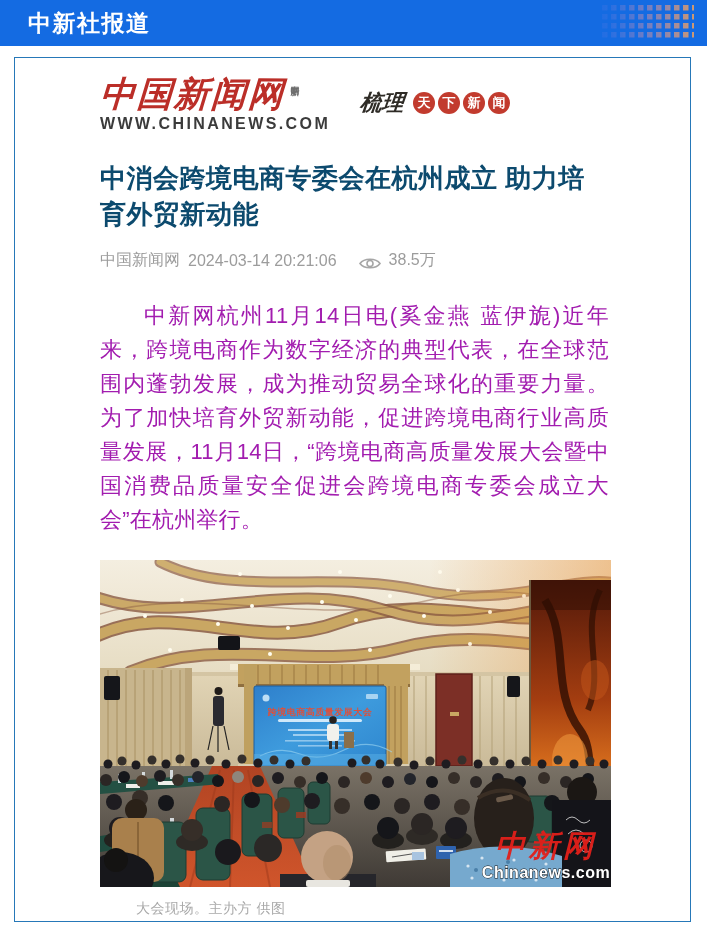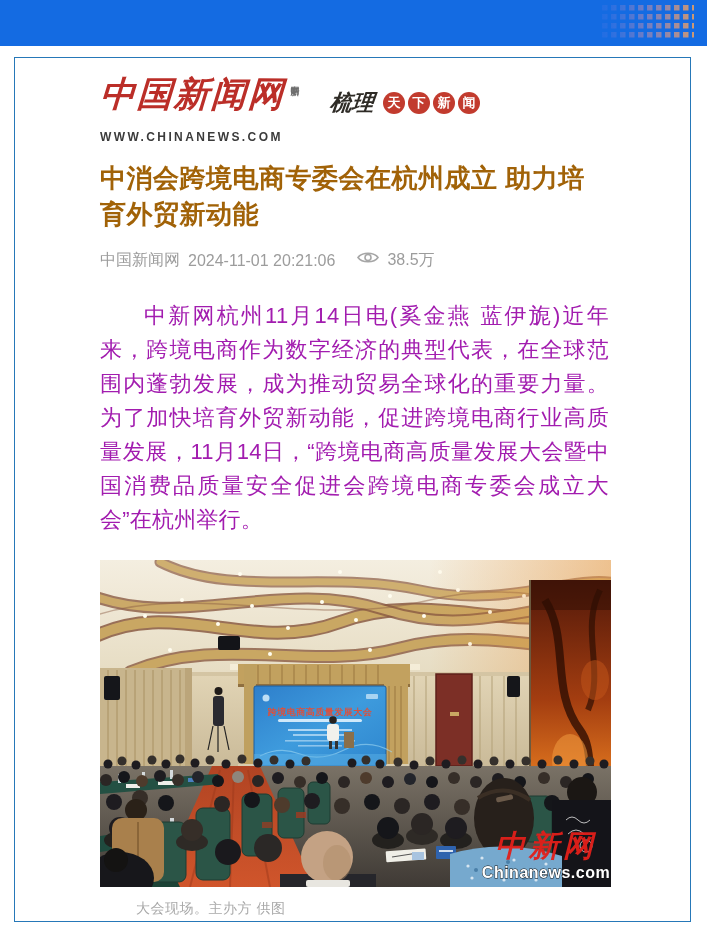--- a/index.html
+++ b/index.html
@@ -34,63 +34,64 @@
     font-family: "Liberation Serif", "DejaVu Serif", serif;
     font-style: italic; font-weight: 900; font-size: 35px; line-height: 38px;
     color: #BB2E28; letter-spacing: 2px; transform: skewX(-3deg);
   }
   .logo-side {
     writing-mode: vertical-rl; text-orientation: upright;
     font-size: 9px; line-height: 10px; color: #6d6d6d; font-weight: 700;
     margin-left: 5px; margin-top: 3px; height: 32px;
   }
   .logo-url {
-    font-size: 12px; color: #3B3B3B; font-weight: 700;
-    letter-spacing: 2.4px; margin-top: 16px;
+    font-size: 16px; color: #3B3B3B; font-weight: 700;
+    letter-spacing: 2.4px; margin-top: 1px;
   }
   .slogan { display: flex; align-items: center; margin: 12px 0 0 30px; }
   .slogan-prefix {
     font-family: "Liberation Serif", "DejaVu Serif", serif;
     font-style: italic; font-weight: 900; font-size: 22px; color: #2E2B26;
     margin-right: 6px; transform: skewX(-6deg);
   }
   .stamp {
     display: inline-block; width: 22px; height: 22px; border-radius: 50%;
     background: #C23B2E; color: #fff; font-size: 13px; line-height: 22px;
     text-align: center; font-weight: 700; margin-left: 3px;
   }
   
   .headline {
     margin-top: 26px; font-size: 26px; line-height: 36px;
-    font-weight: 800; color: #a16207; letter-spacing: 0.5px;
+    font-weight: 800; color: #0c4a6e; letter-spacing: 0.5px;
   }
   
   .meta {
     margin-top: 18px; display: flex; align-items: center;
     color: #9C9C9C; font-size: 16px;
   }
   .meta .sep { width: 8px; }
-  .meta .views { display: flex; align-items: flex-start; margin-left: 22px; }
+  .meta .views { display: flex; align-items: flex-end; margin-left: 22px; }
   .meta .views svg { margin-right: 8px; }
   
   .body-text {
     margin-top: 28px; font-size: 22px; line-height: 34px; color: #a21caf;
     text-align: justify; text-indent: 2em; letter-spacing: 0.2px;
   }
   
   .photo-fig { margin-top: 8px; }
   .photo-wrap { width: 553px; height: 327px; overflow: hidden; margin-top: 23px; }
   .caption {
     margin: 13px 0 0 36px; color: #A9A9A9; font-size: 14px; letter-spacing: 0.5px;
   }
 </style>
 </head>
 <body>
 
 <header class="banner">
+  <div class="banner-title">中新社报道</div>
   <svg class="banner-dots" width="92" height="36" viewBox="0 0 92 36">
     <defs>
       <pattern id="dotgrid" width="9" height="9" patternUnits="userSpaceOnUse">
           <rect width="5.5" height="5.5" fill="#fff"></rect>
         </pattern>
       <linearGradient id="dotfade" x1="0" y1="0" x2="1" y2="0">
         <stop offset="0" stop-color="#5E7BE8" stop-opacity="0.18"></stop>
         <stop offset="0.45" stop-color="#B58BB0" stop-opacity="0.55"></stop>
         <stop offset="1" stop-color="#D89B6B" stop-opacity="0.95"></stop>
       </linearGradient>
@@ -119,21 +120,21 @@
       <span class="stamp">新</span>
       <span class="stamp">闻</span>
     </div>
   </div>
 
   <h1 class="headline">中消会跨境电商专委会在杭州成立 助力培育外贸新动能</h1>
 
   <div class="meta">
     <span>中国新闻网</span>
     <span class="sep"></span>
-    <span>2024-11-01 20:21:06</span>
+    <span>2024-03-14 20:21:06</span>
     <span class="views">
       <svg width="22" height="15" viewBox="0 0 22 15">
         <path d="M1,7.5 C5,1.8 17,1.8 21,7.5 C17,13.2 5,13.2 1,7.5 Z" fill="none" stroke="#A6A6A6" stroke-width="1.6"></path>
         <circle cx="11" cy="7.5" r="3" fill="none" stroke="#A6A6A6" stroke-width="1.6"></circle>
       </svg>
       <span>38.5万</span>
     </span>
   </div>
 
   <p class="body-text">中新网杭州11月14日电(奚金燕 蓝伊旎)近年来，跨境电商作为数字经济的典型代表，在全球范围内蓬勃发展，成为推动贸易全球化的重要力量。为了加快培育外贸新动能，促进跨境电商行业高质量发展，11月14日，“跨境电商高质量发展大会暨中国消费品质量安全促进会跨境电商专委会成立大会”在杭州举行。</p>

